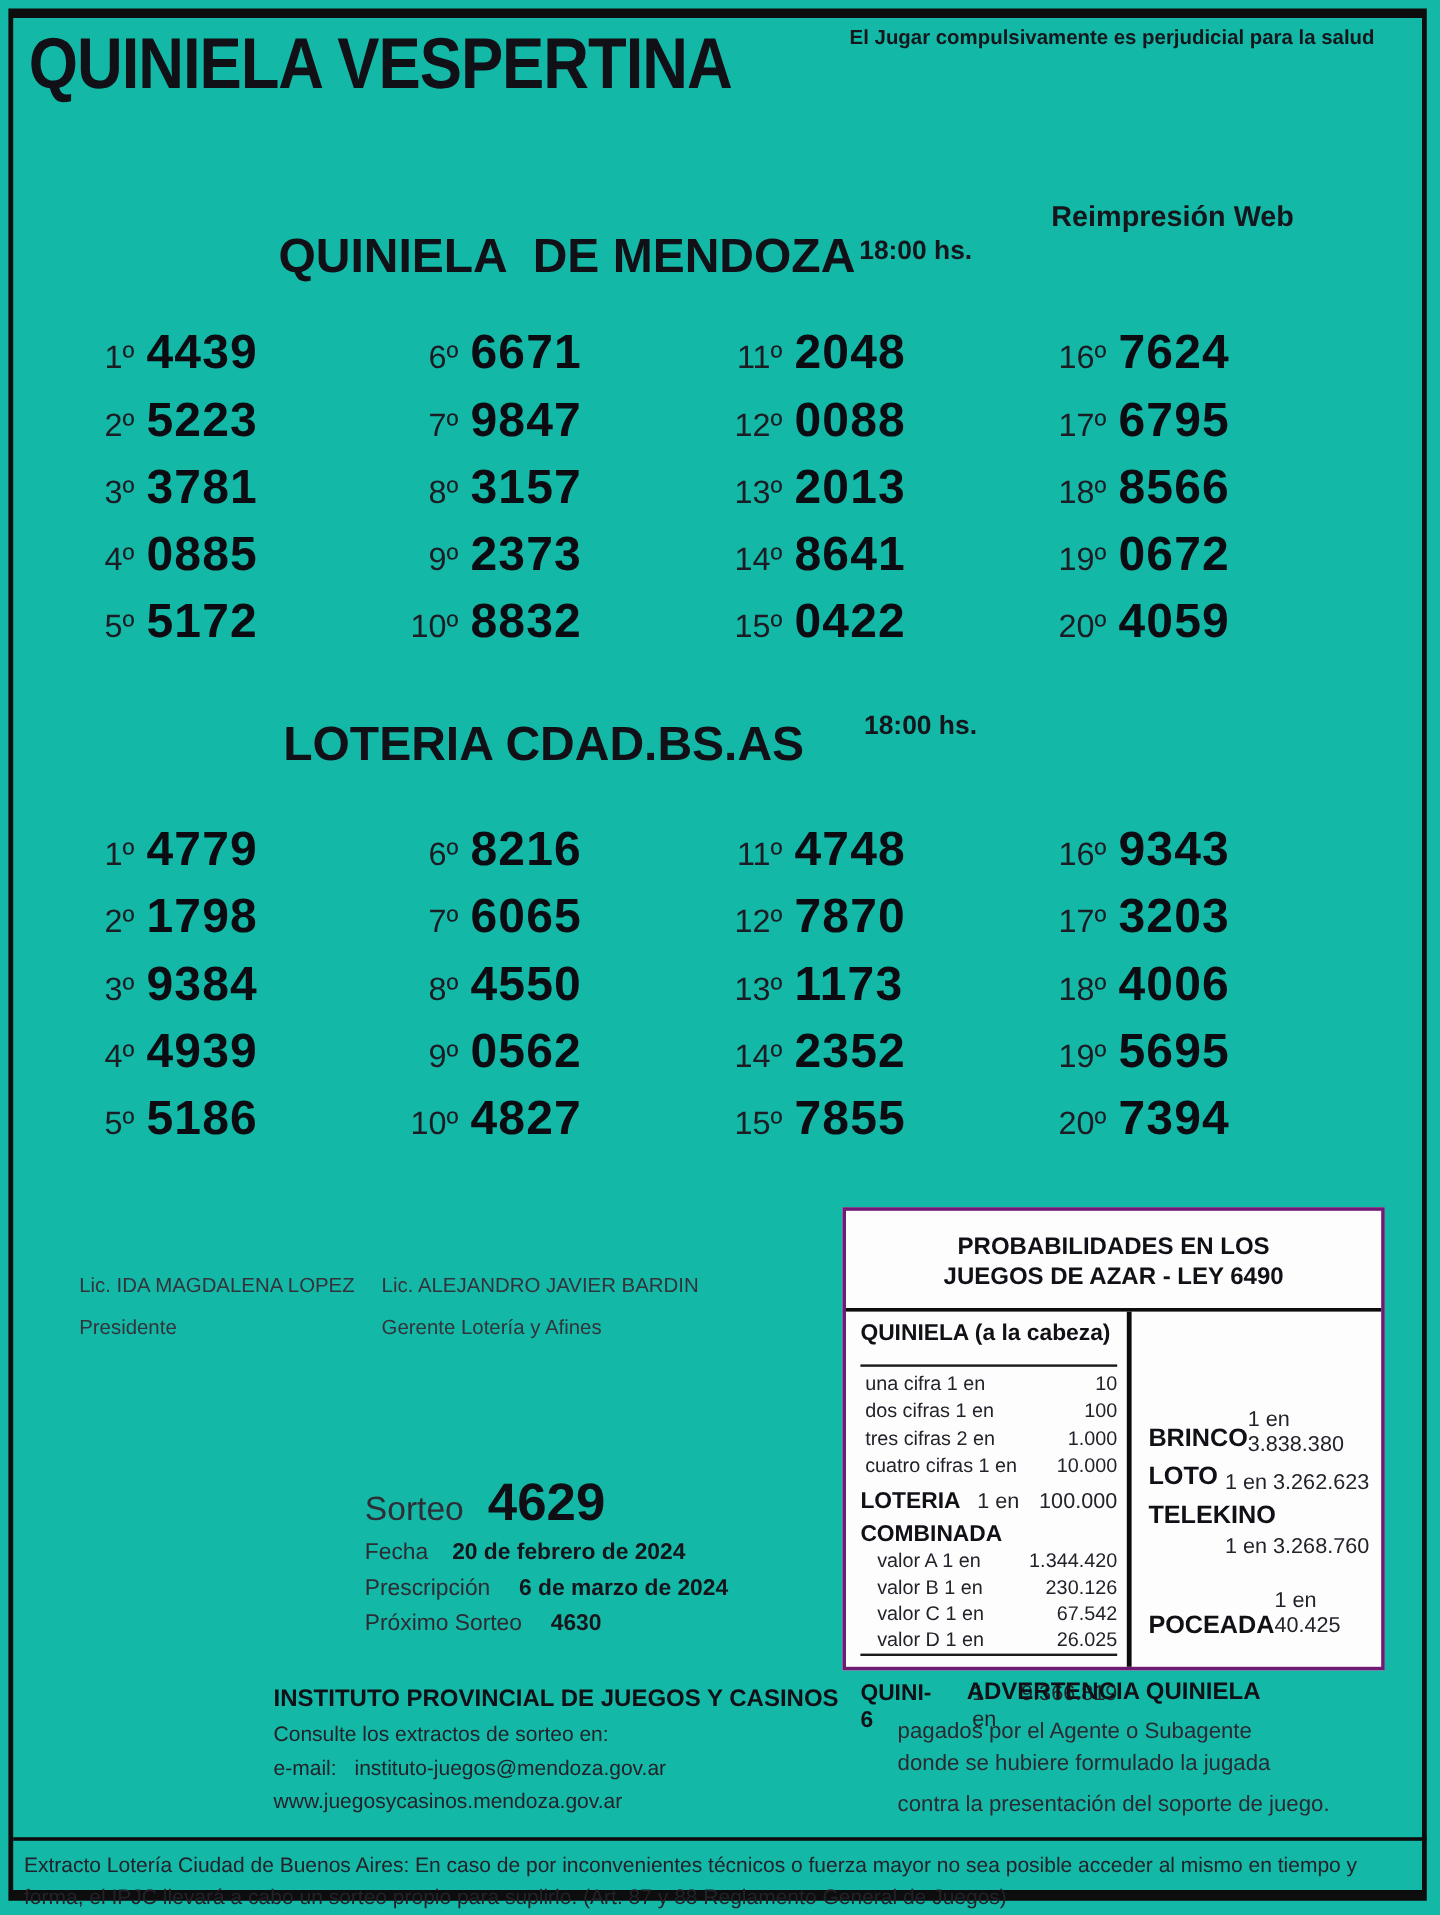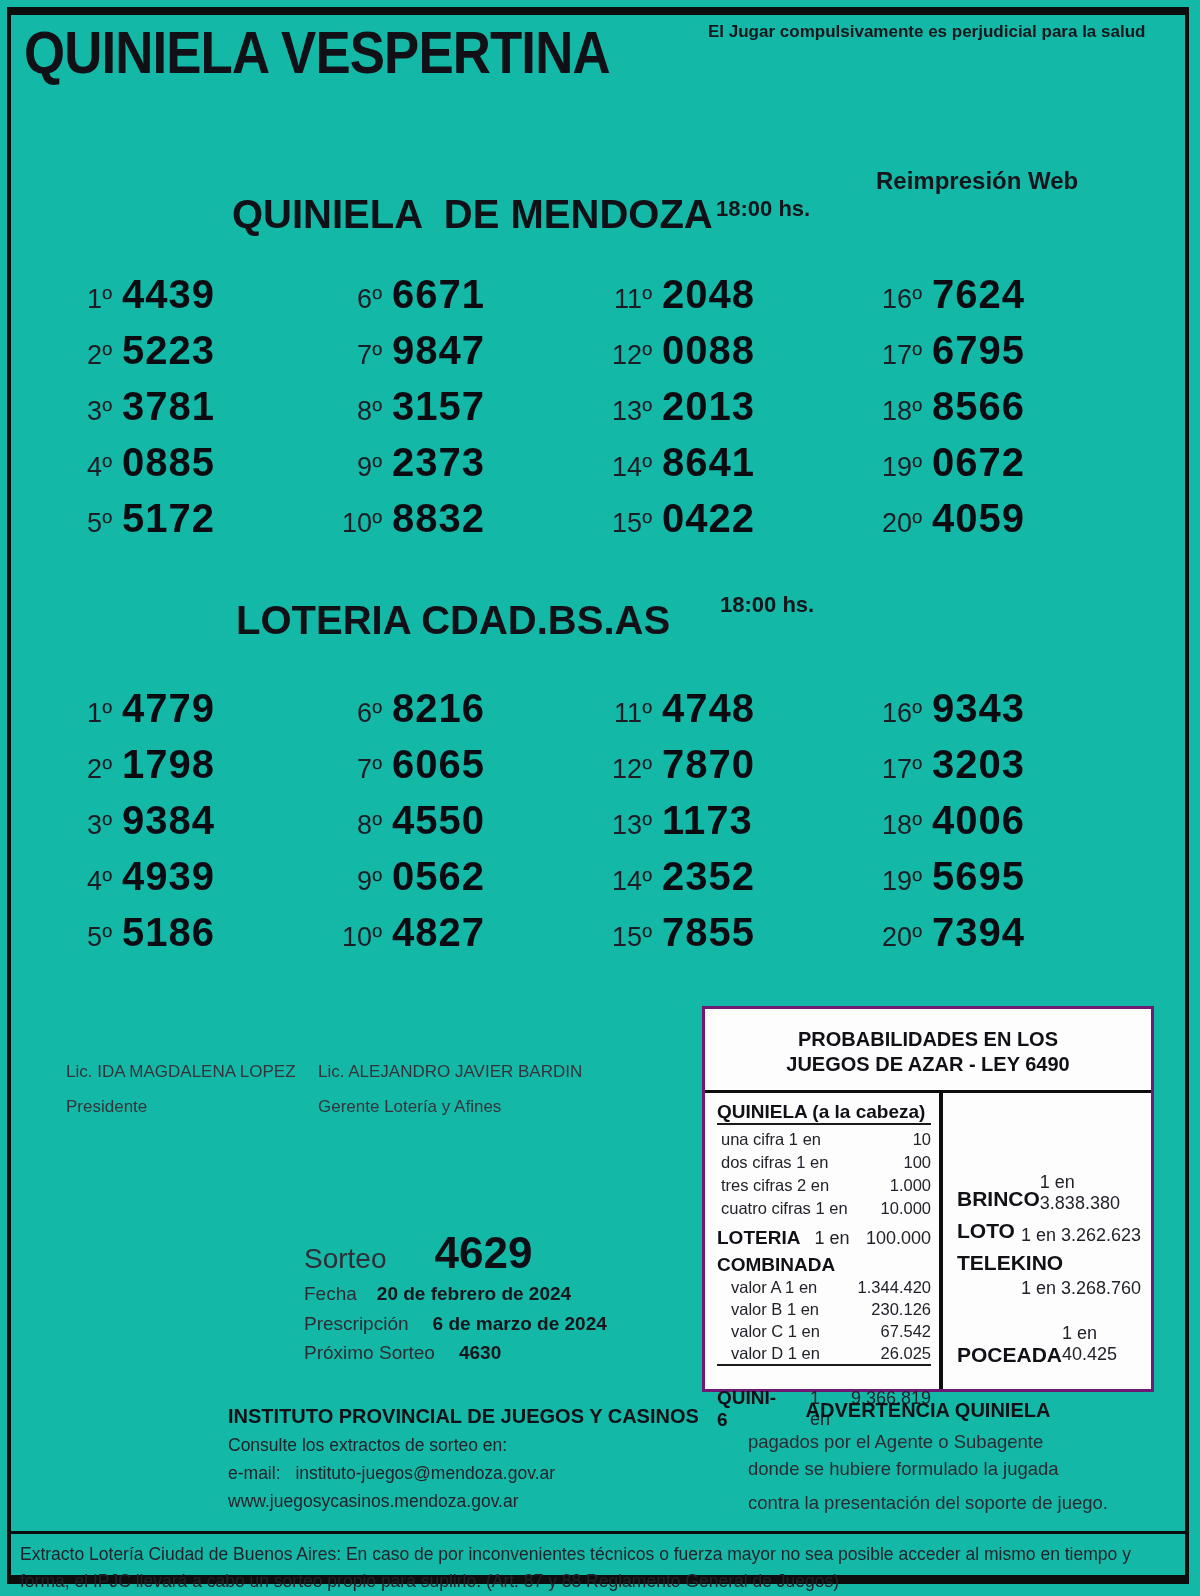--- a/index.html
+++ b/index.html
@@ -30,36 +30,36 @@
   .result .ord { width:60px; text-align:right; font-size:27px; color:#1c1c24; }
   .result .num { margin-left:10px; font-size:40px; font-weight:bold; color:#0b0b11; letter-spacing:1px; }
 
   .official { position:absolute; font-size:17px; color:#33333b; }
   .official .role { display:block; margin-top:15px; }
   #official-0 { left:66px;  top:1062px; }
   #official-1 { left:318px; top:1062px; }
 
   .sorteo-row { position:absolute; left:304px; top:1228px; display:flex; align-items:baseline; }
   .sorteo-label  { font-size:28px; color:#2e2e36; }
-  .sorteo-number { margin-left:48px; font-size:44px; font-weight:bold; color:#0e0e14; }
+  .sorteo-number { margin-left:20px; font-size:44px; font-weight:bold; color:#0e0e14; }
   .info-row { position:absolute; left:304px; font-size:19px; color:#2c2c34; }
   .info-row b { font-weight:bold; color:#15151c; }
   #fecha-row { top:1283px; } #fecha-row b { margin-left:20px; }
   #prescripcion-row { top:1313px; } #prescripcion-row b { margin-left:24px; }
   #proximo-row { top:1342px; } #proximo-row b { margin-left:24px; }
 
   .prob-box { position:absolute; left:702px; top:1006px; width:452px; height:386px;
               border:3px solid #701a75; background:#fdfdfd; }
   .prob-header { height:84px; border-bottom:3px solid #0d0d0d; text-align:center;
                  padding-top:18px; font-weight:bold; font-size:20px; line-height:25px; color:#101016; }
   .prob-body { display:flex; height:296px; }
   .prob-left { width:238px; border-right:4px solid #0d0d0d; padding:8px 8px 5px 12px;
                display:flex; flex-direction:column; }
   .q-header { font-weight:bold; font-size:19px; color:#101016; border-bottom:2px solid #1a1a1a;
-              padding-bottom:0; margin-bottom:3px; white-space:nowrap; }
+              padding-bottom:14px; margin-bottom:3px; white-space:nowrap; }
   .prob-row { display:flex; justify-content:space-between; font-size:16.5px; line-height:23px;
               padding-left:4px; color:#22222a; }
   .loteria-row { display:flex; font-size:18px; margin-top:7px; color:#22222a; align-items:baseline; }
   .loteria-row b { font-size:19px; color:#101016; }
   .loteria-row .mid { margin-left:14px; }
   .loteria-row .val { margin-left:auto; }
   .comb-header { font-weight:bold; font-size:19px; margin-top:5px; color:#101016; }
   .comb-rows .prob-row { padding-left:14px; line-height:22px; }
   .quini6-row { margin-top:auto; border-top:2px solid #1a1a1a; padding-top:21px;
                 display:flex; font-size:18px; align-items:baseline; color:#22222a; }

